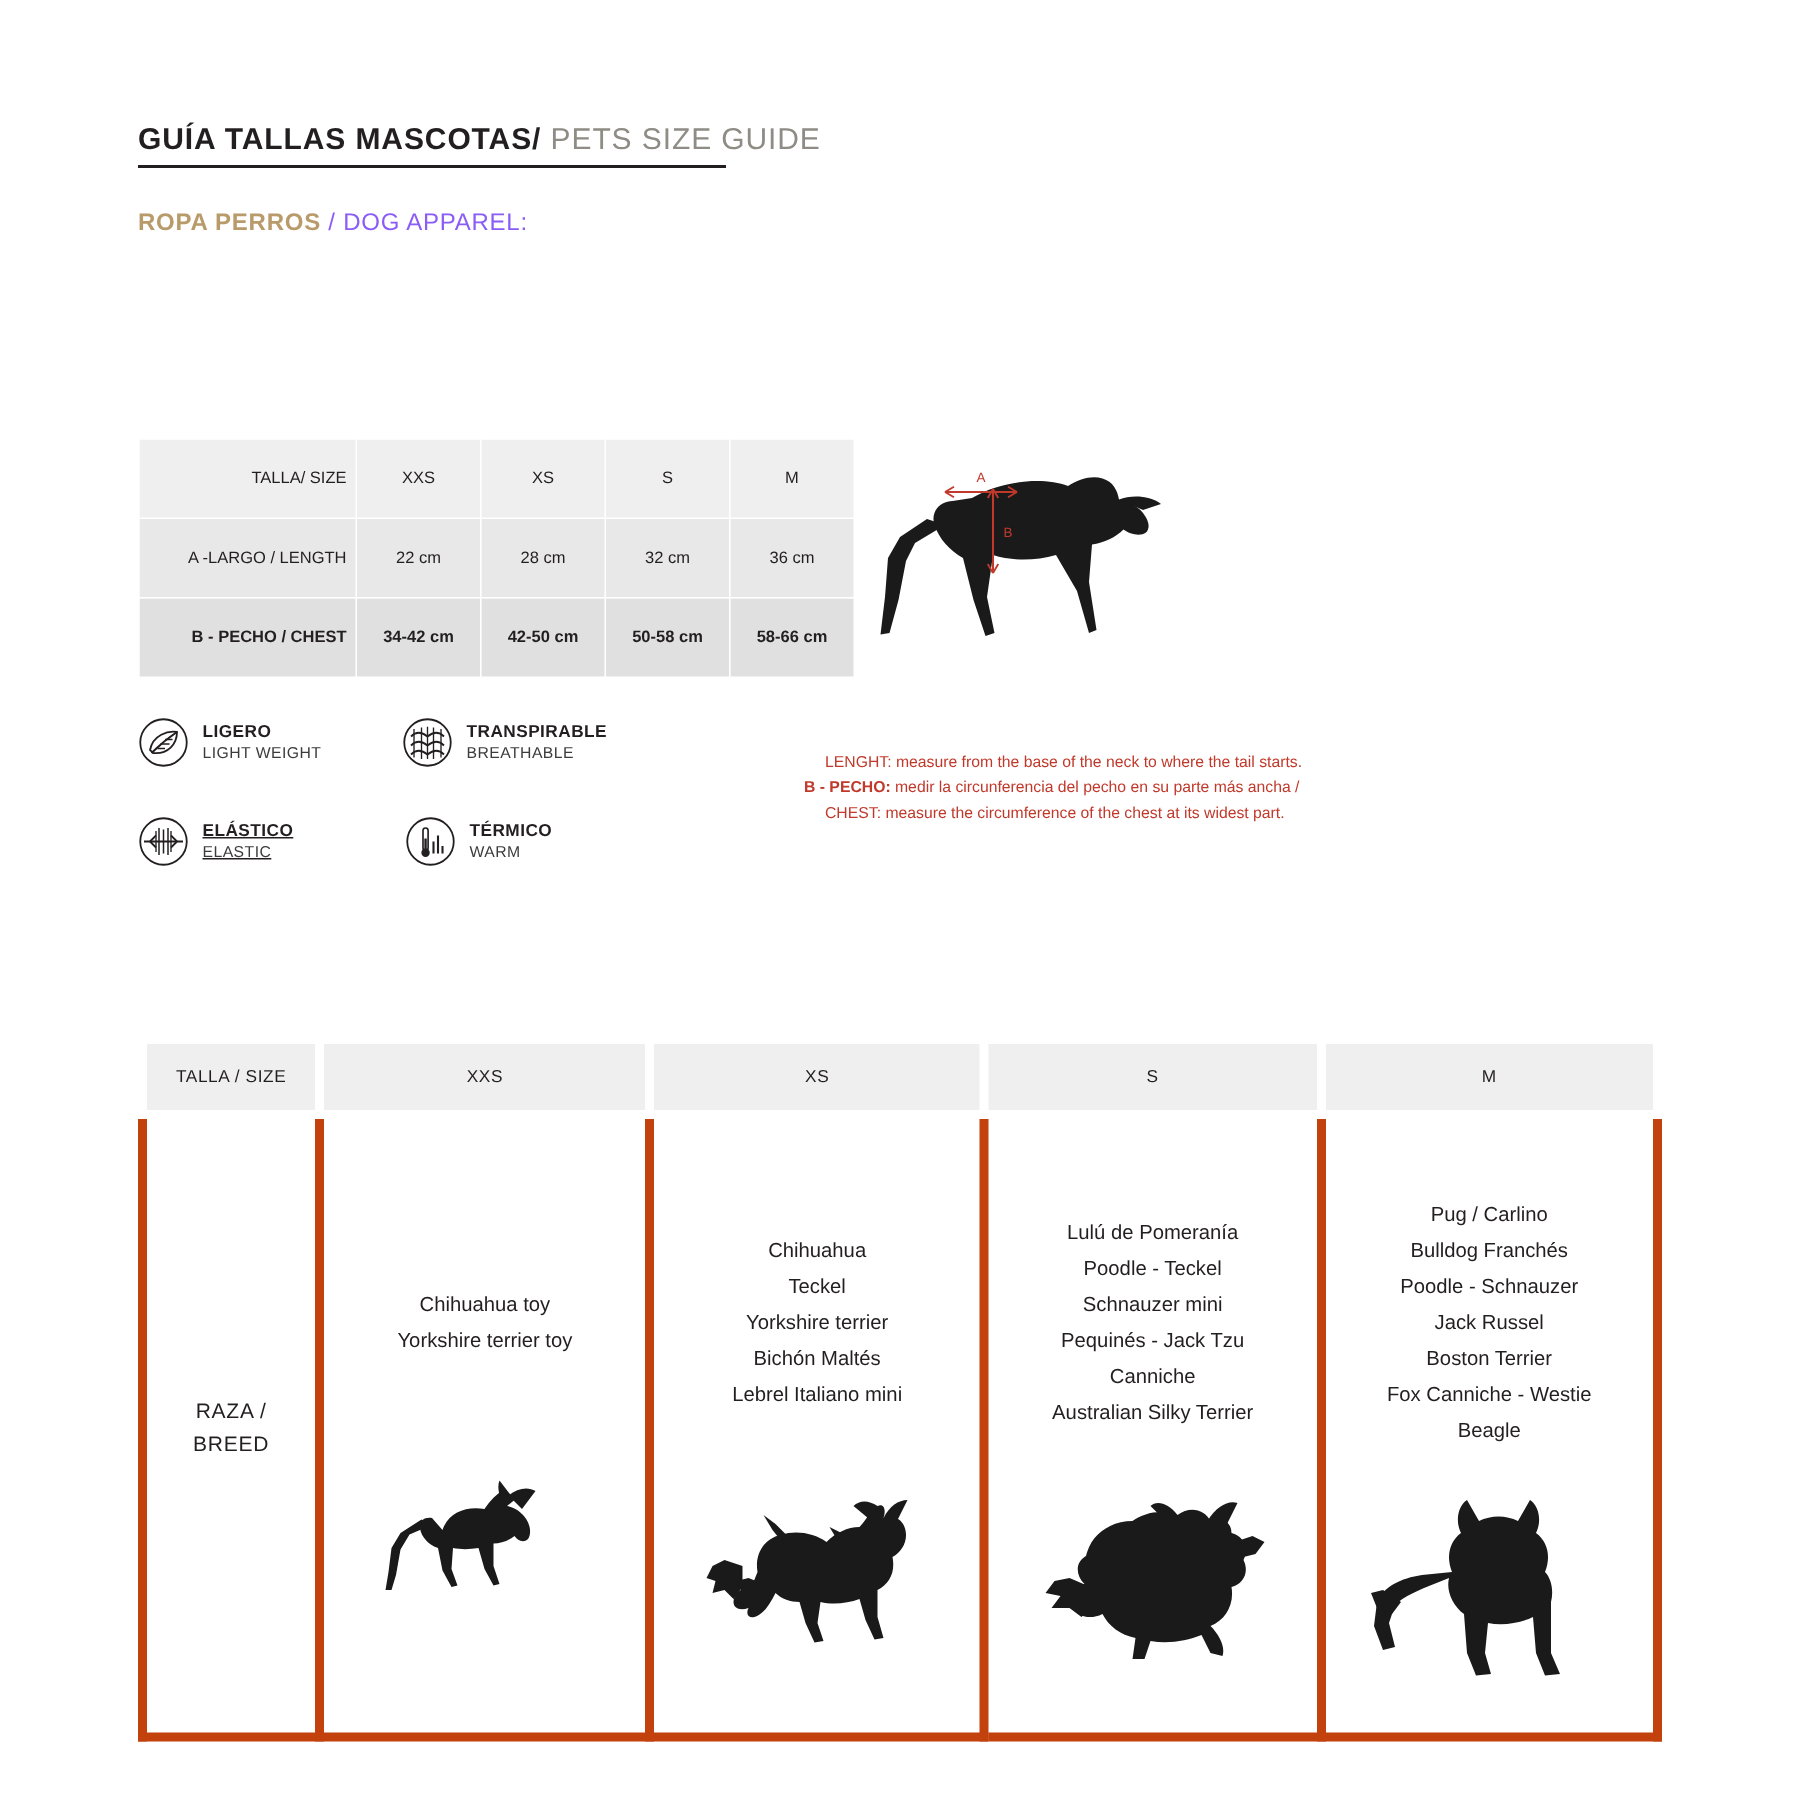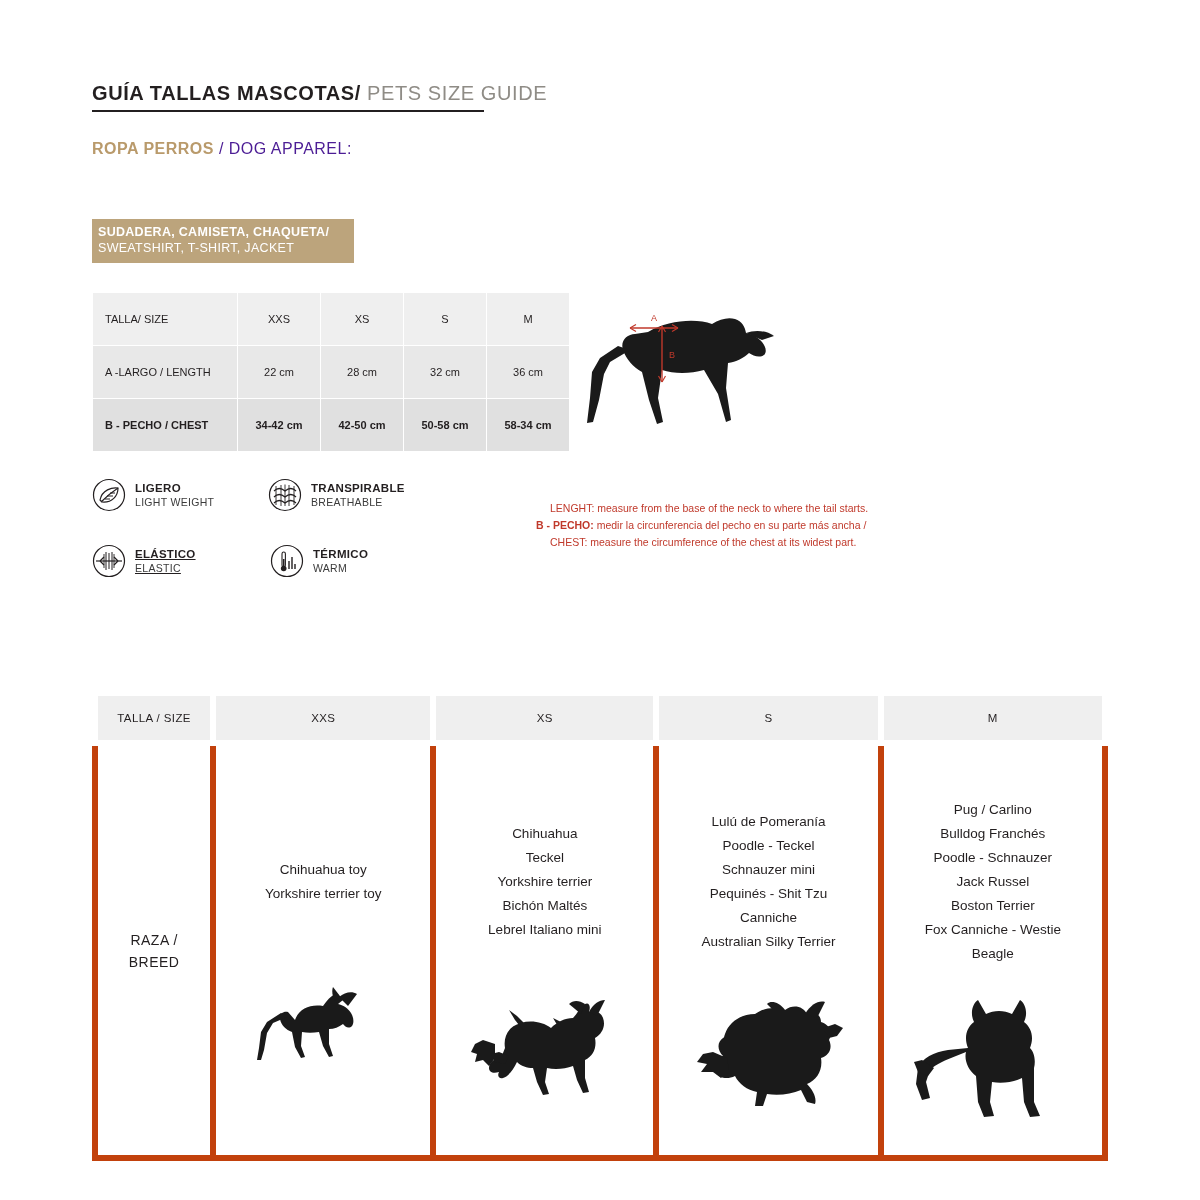--- a/index.html
+++ b/index.html
@@ -43,21 +43,21 @@
   }
 
   .subtitle {
     position: absolute;
     left: 92px;
     top: 140px;
     font-size: 16px;
     letter-spacing: 0.5px;
   }
   .subtitle .es { color: #b99a6b; font-weight: bold; }
-  .subtitle .en { color: #4c1d95; }
+  .subtitle .en { color: #8b5cf6; }
 
   
   .section-bar {
     position: absolute;
     left: 92px;
     top: 219px;
     width: 262px;
     height: 44px;
     background: #bca47c;
     color: #ffffff;
@@ -87,21 +87,21 @@
     white-space: nowrap;
   }
   .size-table tr.head td {
     background: #efefef;
     font-weight: normal;
   }
   .size-table tr.r1 td { background: #e8e8e8; }
   .size-table tr.r2 td { background: #e0e0e0; }
   .size-table td.label {
     width: 126px;
-    text-align: left;
+    text-align: right;
     padding-left: 12px;
   }
   .size-table td.val { width: 70px; }
   .size-table tr.r2 td { font-weight: bold; }
 
   
   .features {
     position: absolute;
     left: 92px;
     top: 478px;
@@ -201,24 +201,20 @@
 
   <div class="title">
     <span class="es">GUÍA TALLAS MASCOTAS/</span><span class="en"> PETS SIZE GUIDE</span>
   </div>
   <div class="title-underline"></div>
 
   <div class="subtitle">
     <span class="es">ROPA PERROS</span><span class="en"> / DOG APPAREL:</span>
   </div>
 
-  <div class="section-bar">
-    <span class="l1">SUDADERA, CAMISETA, CHAQUETA/</span>
-    <span class="l2">SWEATSHIRT, T-SHIRT, JACKET</span>
-  </div>
 
   <table class="size-table">
     <tbody>
         <tr class="head">
       <td class="label">TALLA/  SIZE</td>
       <td class="val">XXS</td>
       <td class="val">XS</td>
       <td class="val">S</td>
       <td class="val">M</td>
     </tr>
@@ -227,21 +223,21 @@
       <td class="val">22 cm</td>
       <td class="val">28 cm</td>
       <td class="val">32 cm</td>
       <td class="val">36 cm</td>
     </tr>
     <tr class="r2">
       <td class="label">B - PECHO / CHEST</td>
       <td class="val">34-42 cm</td>
       <td class="val">42-50 cm</td>
       <td class="val">50-58 cm</td>
-      <td class="val">58-34 cm</td>
+      <td class="val">58-66 cm</td>
     </tr>
   </tbody>
     </table>
 
   <div class="features">
 
     <div class="feature f-pos-0">
       <span class="ficon">
         <svg viewBox="0 0 34 34" width="34" height="34">
           <circle cx="17" cy="17" r="15.5" fill="none" stroke="#231f20" stroke-width="1.2"></circle>
@@ -424,21 +420,21 @@
             <path fill="#1a1a1a" d="M94 32 L88 22 L96 26 Z"></path>
           </svg>
         </div>
       </td>
 
       <td class="breed-cell">
         <div class="breed-names">
           <div>Lulú de Pomeranía</div>
           <div>Poodle  -  Teckel</div>
           <div>Schnauzer mini</div>
-          <div>Pequinés  -  Shit Tzu</div>
+          <div>Pequinés  -  Jack Tzu</div>
           <div>Canniche</div>
           <div>Australian Silky Terrier</div>
         </div>
         <div class="breed-silhouette">
           <svg viewBox="0 0 170 120" width="170" height="120">
             <path fill="#1a1a1a" d="M52 66
               C42 58 38 46 42 36
               C46 24 58 16 72 16
               C80 10 92 8 102 12
               C110 6 120 8 124 16

